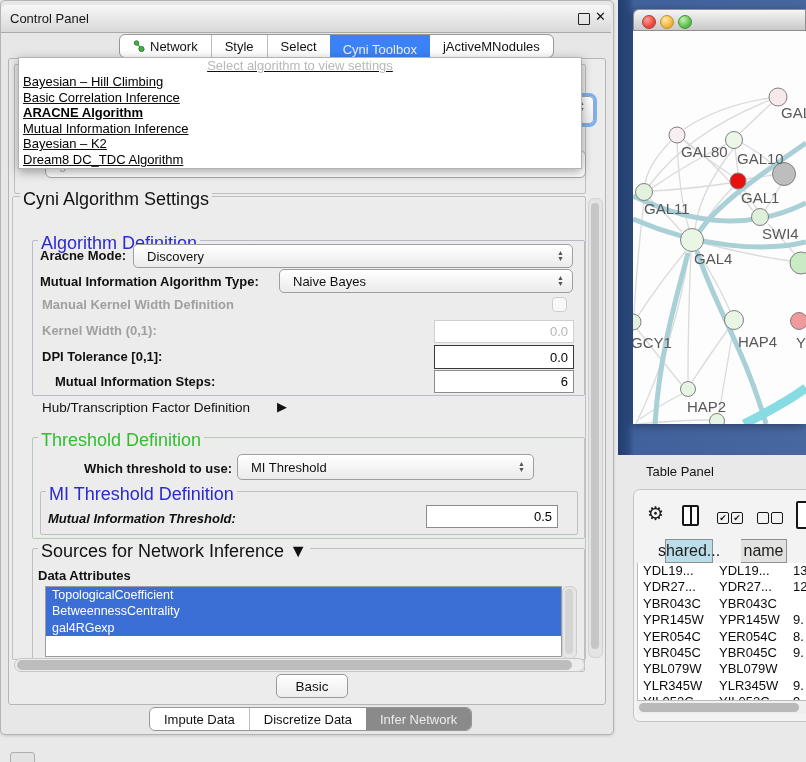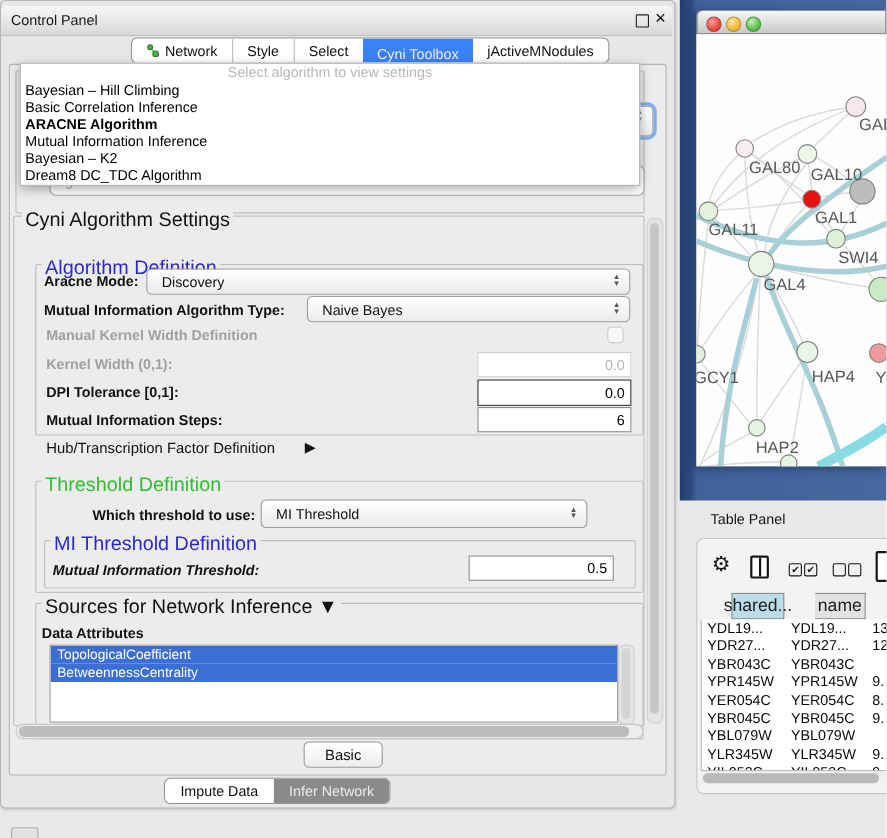--- a/index.html
+++ b/index.html
@@ -29,21 +29,21 @@
                  border:1px solid #b5b5b5;border-radius:3px;}
   .hidden-group{left:14px;top:64px;width:570px;height:128px;border:1px solid #bdbdbd;border-radius:2px;}
   .hidden-combo-wide{left:45px;top:150px;width:541px;height:28px;border:1px solid #a8a8a8;border-radius:6px;
                  background:#fff;font-size:13px;color:#b3b3b3;line-height:28px;padding-left:13px;box-sizing:border-box;}
   .hidden-combo-frag{left:545px;top:96px;width:47px;height:26px;border:1px solid #9aa7b8;border-radius:5px;
                  background:linear-gradient(#fff,#ececec);box-shadow:0 0 0 3px #7ab1f0;}
   .frag-arrows{left:578px;top:99px;font-size:7px;line-height:7px;color:#555;text-align:center;}
 
   
   .popup{left:18px;top:57px;width:562px;height:110px;background:#fff;border:1px solid #b3b3b3;
-         box-shadow:0 3px 10px rgba(0,0,0,.35);z-index:30;}
+         box-shadow:0 3px 10px rgba(0,0,0,.35);z-index:30;text-decoration:underline;}
   .popup .prompt{height:16px;line-height:16px;text-align:center;color:#b8b8b8;font-size:13px;}
   .dd-item{height:15.6px;line-height:15.6px;padding-left:4px;font-size:13px;color:#000;white-space:nowrap;}
   .dd-item.b{font-weight:bold;}
 
   
   .grp{border:1px solid #bfbfbf;border-radius:2px;}
   .grp-title{position:absolute;font-size:18px;background:#ececec;padding:0 3px;white-space:nowrap;}
   .t-blue{color:#2a2ad0;}
   .t-green{color:#2fbf2f;}
 
@@ -183,21 +183,21 @@
 
   <span class="lbl dis" style="left:42px;top:297px;">Manual Kernel Width Definition</span>
   <div class="chk" style="left:552px;top:297px;"></div>
 
   <span class="lbl dis" style="left:42px;top:323px;">Kernel Width (0,1):</span>
   <div class="tfield f-dis" style="left:434px;top:320px;width:140px;height:23px;">0.0</div>
 
   <span class="lbl" style="left:42px;top:349px;">DPI Tolerance [0,1]:</span>
   <div class="tfield f-strong" style="left:434px;top:345px;width:140px;height:24px;">0.0</div>
 
-  <span class="lbl" style="left:42px;top:374px;">Mutual Information Steps:</span>
+  <span class="lbl" style="left:55px;top:374px;">Mutual Information Steps:</span>
   <div class="tfield f-norm" style="left:434px;top:370px;width:140px;height:23px;">6</div>
 
   <span class="lbl plain" style="left:42px;top:400px;font-size:13.5px;">Hub/Transcription Factor Definition</span>
   <span class="lbl plain" style="left:277px;top:399px;font-size:13px;">▶</span>
 
   <div class="abs grp" style="left:32px;top:437px;width:551px;height:100px;border-color:#b9c9b9;"></div>
   <span class="grp-title t-green" style="left:38px;top:430px;">Threshold Definition</span>
 
   <span class="lbl" style="left:84px;top:461px;">Which threshold to use:</span>
   <div class="combo" style="left:237px;top:454px;width:297px;height:26px;">
@@ -210,37 +210,39 @@
   <span class="lbl" style="left:48px;top:511px;font-style:italic;">Mutual Information Threshold:</span>
   <div class="tfield f-norm" style="left:426px;top:505px;width:132px;height:23px;">0.5</div>
 
   <div class="abs grp" style="left:32px;top:548px;width:551px;height:122px;"></div>
   <span class="grp-title" style="left:38px;top:541px;"><span>Sources for Network Inference</span> <span>▼</span></span>
   <span class="lbl" style="left:38px;top:568px;">Data Attributes</span>
 
   <div class="abs attr-list" id="attr-list">
       <div class="attr-item">TopologicalCoefficient</div>
       <div class="attr-item">BetweennessCentrality</div>
+      <div class="attr-item">gal4RGexp</div>
     </div>
   <div class="abs sb-v" style="left:562px;top:586px;width:13px;height:71px;">
     <div class="sb-thumb" style="left:2px;top:2px;width:8px;height:65px;background:#d4d4d4;"></div>
   </div>
 
   <div class="abs" style="left:588px;top:198px;width:13px;height:458px;background:#e4e4e4;border:1px solid #d0d0d0;border-radius:6px;">
     <div class="sb-thumb" style="left:2px;top:4px;width:8px;height:446px;"></div>
   </div>
 
   <div class="abs" style="left:14px;top:658px;width:571px;height:14px;background:#ededed;border:1px solid #c6c6c6;border-radius:7px;box-sizing:border-box;">
     <div class="sb-thumb" style="left:2px;top:1px;width:555px;height:10px;background:#bdbdbd;"></div>
   </div>
 
   <div class="abs btn" style="left:276px;top:674px;width:70px;height:22px;">Basic</div>
 
   <div class="abs bstrip">
       <div class="btab">Impute Data</div>
+      <div class="btab">Discretize Data</div>
       <div class="btab sel">Infer Network</div>
     </div>
 
   <div class="abs corner-ic"></div>
 
   <div class="abs desktop"></div>
   <div class="abs netwin"></div>
   <div class="abs net-titlebar"></div>
   <div class="abs light l-red"></div>
   <div class="abs light l-yellow"></div>

